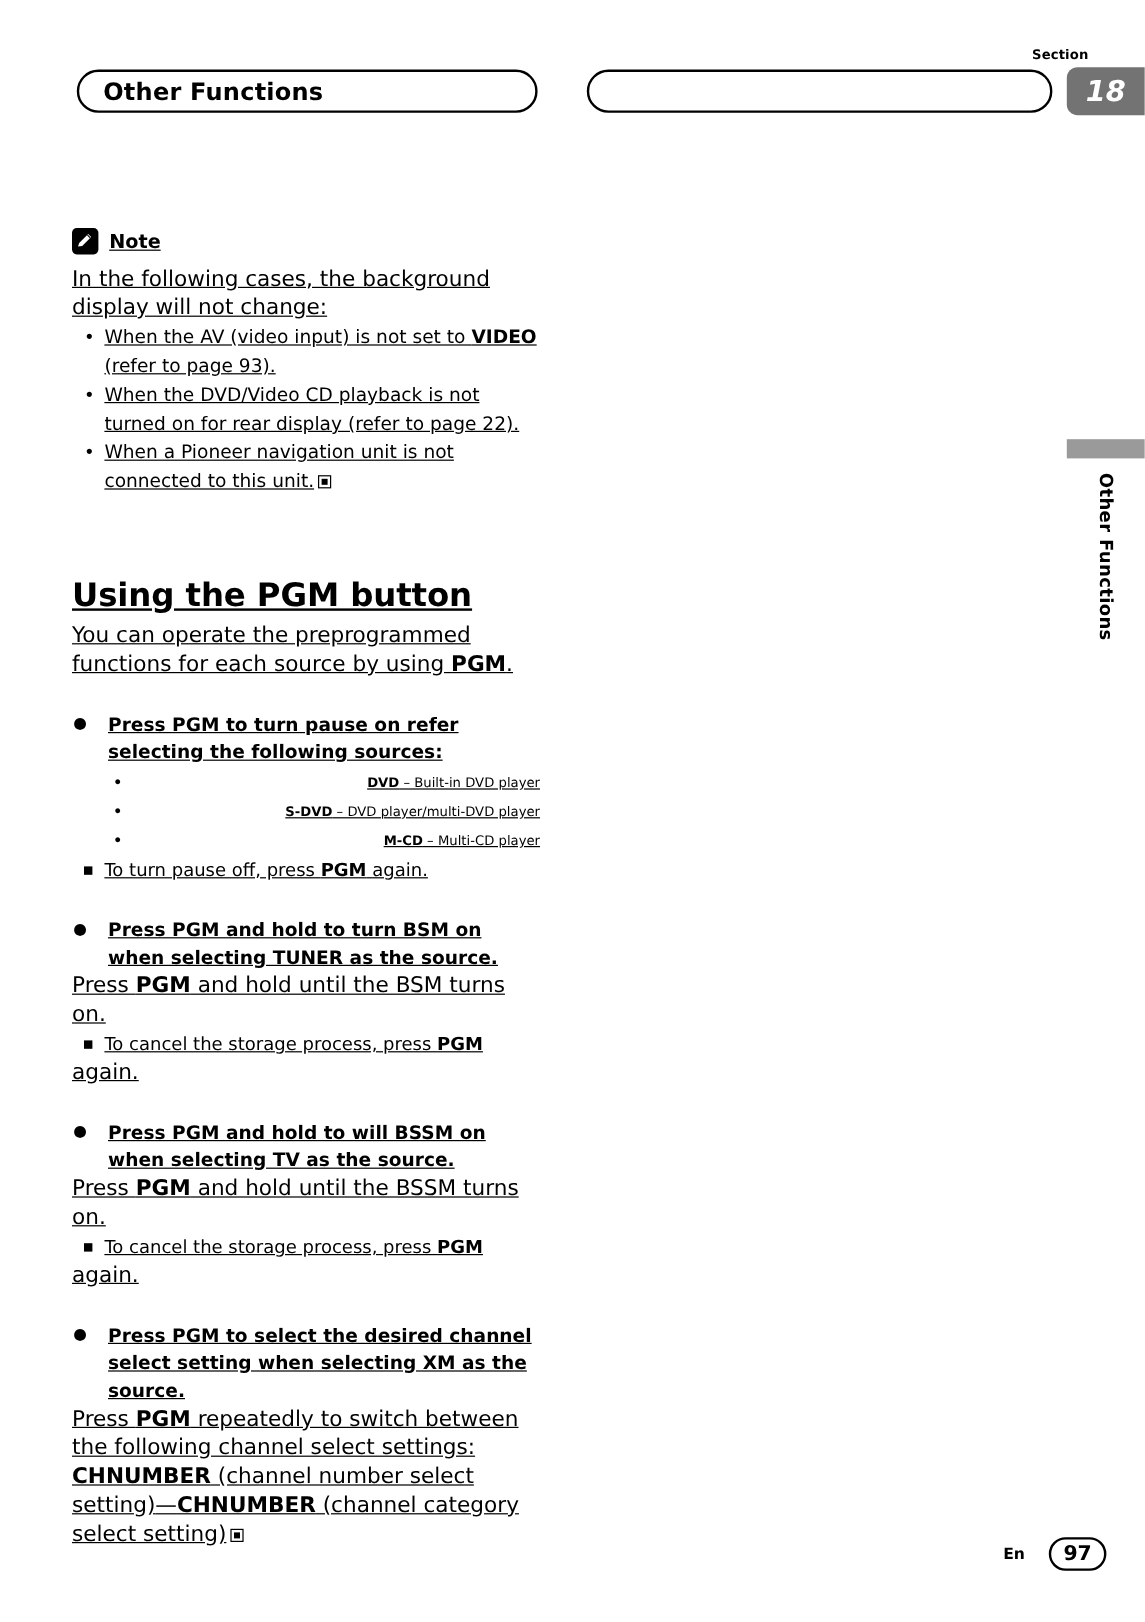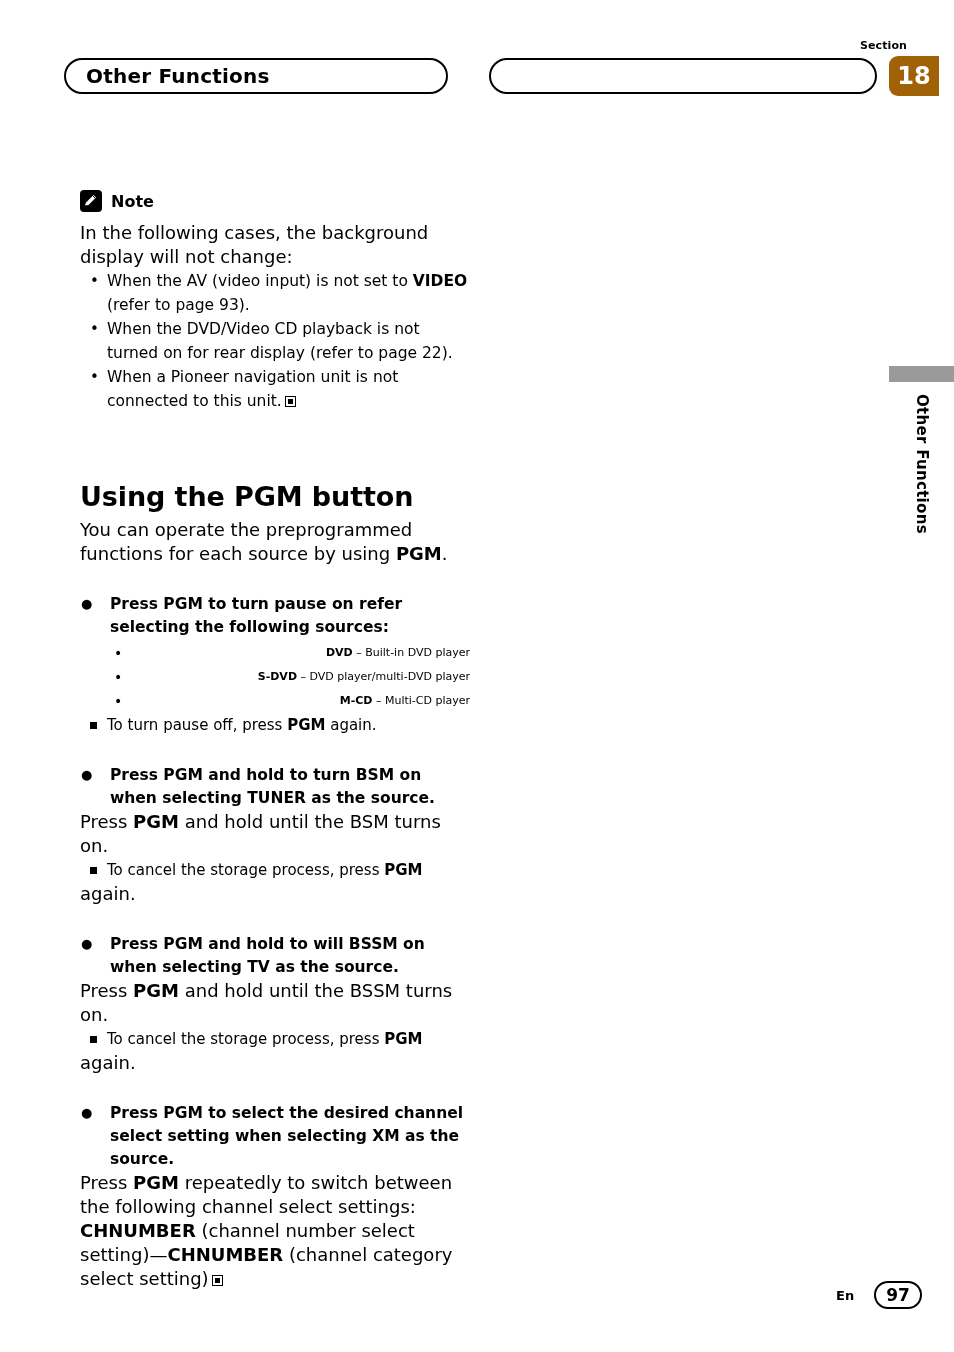--- a/index.html
+++ b/index.html
@@ -50,30 +50,31 @@
     left: 860px;
     top: 39px;
     font-size: 11px;
     font-weight: bold;
     letter-spacing: 0.1px;
   }
   .section-number-box {
     position: absolute;
     left: 889px;
     top: 56px;
-    width: 50px;
+    width: 65px;
     height: 40px;
-    background: #a16207;
+    background: #737373;
     border-radius: 9px 0 0 9px;
     color: #fff;
     display: flex;
     align-items: center;
     justify-content: center;
     font-size: 24px;
     font-weight: bold;
+    font-style: italic;
   }
 
   
   .side-tab-bar {
     position: absolute;
     left: 889px;
     top: 366px;
     width: 65px;
     height: 16px;
     background: #9a9a9a;
@@ -91,23 +92,24 @@
   .side-tab-text span {
     writing-mode: vertical-rl;
     font-size: 15px;
     font-weight: bold;
     letter-spacing: 0.3px;
   }
 
   
   .column {
     position: absolute;
-    left: 80px;
+    left: 60px;
     top: 190px;
     width: 390px;
+    text-decoration: underline;
   }
 
   .note-head {
     display: flex;
     align-items: center;
     gap: 9px;
     margin-bottom: 9px;
   }
   .note-icon {
     width: 22px;

